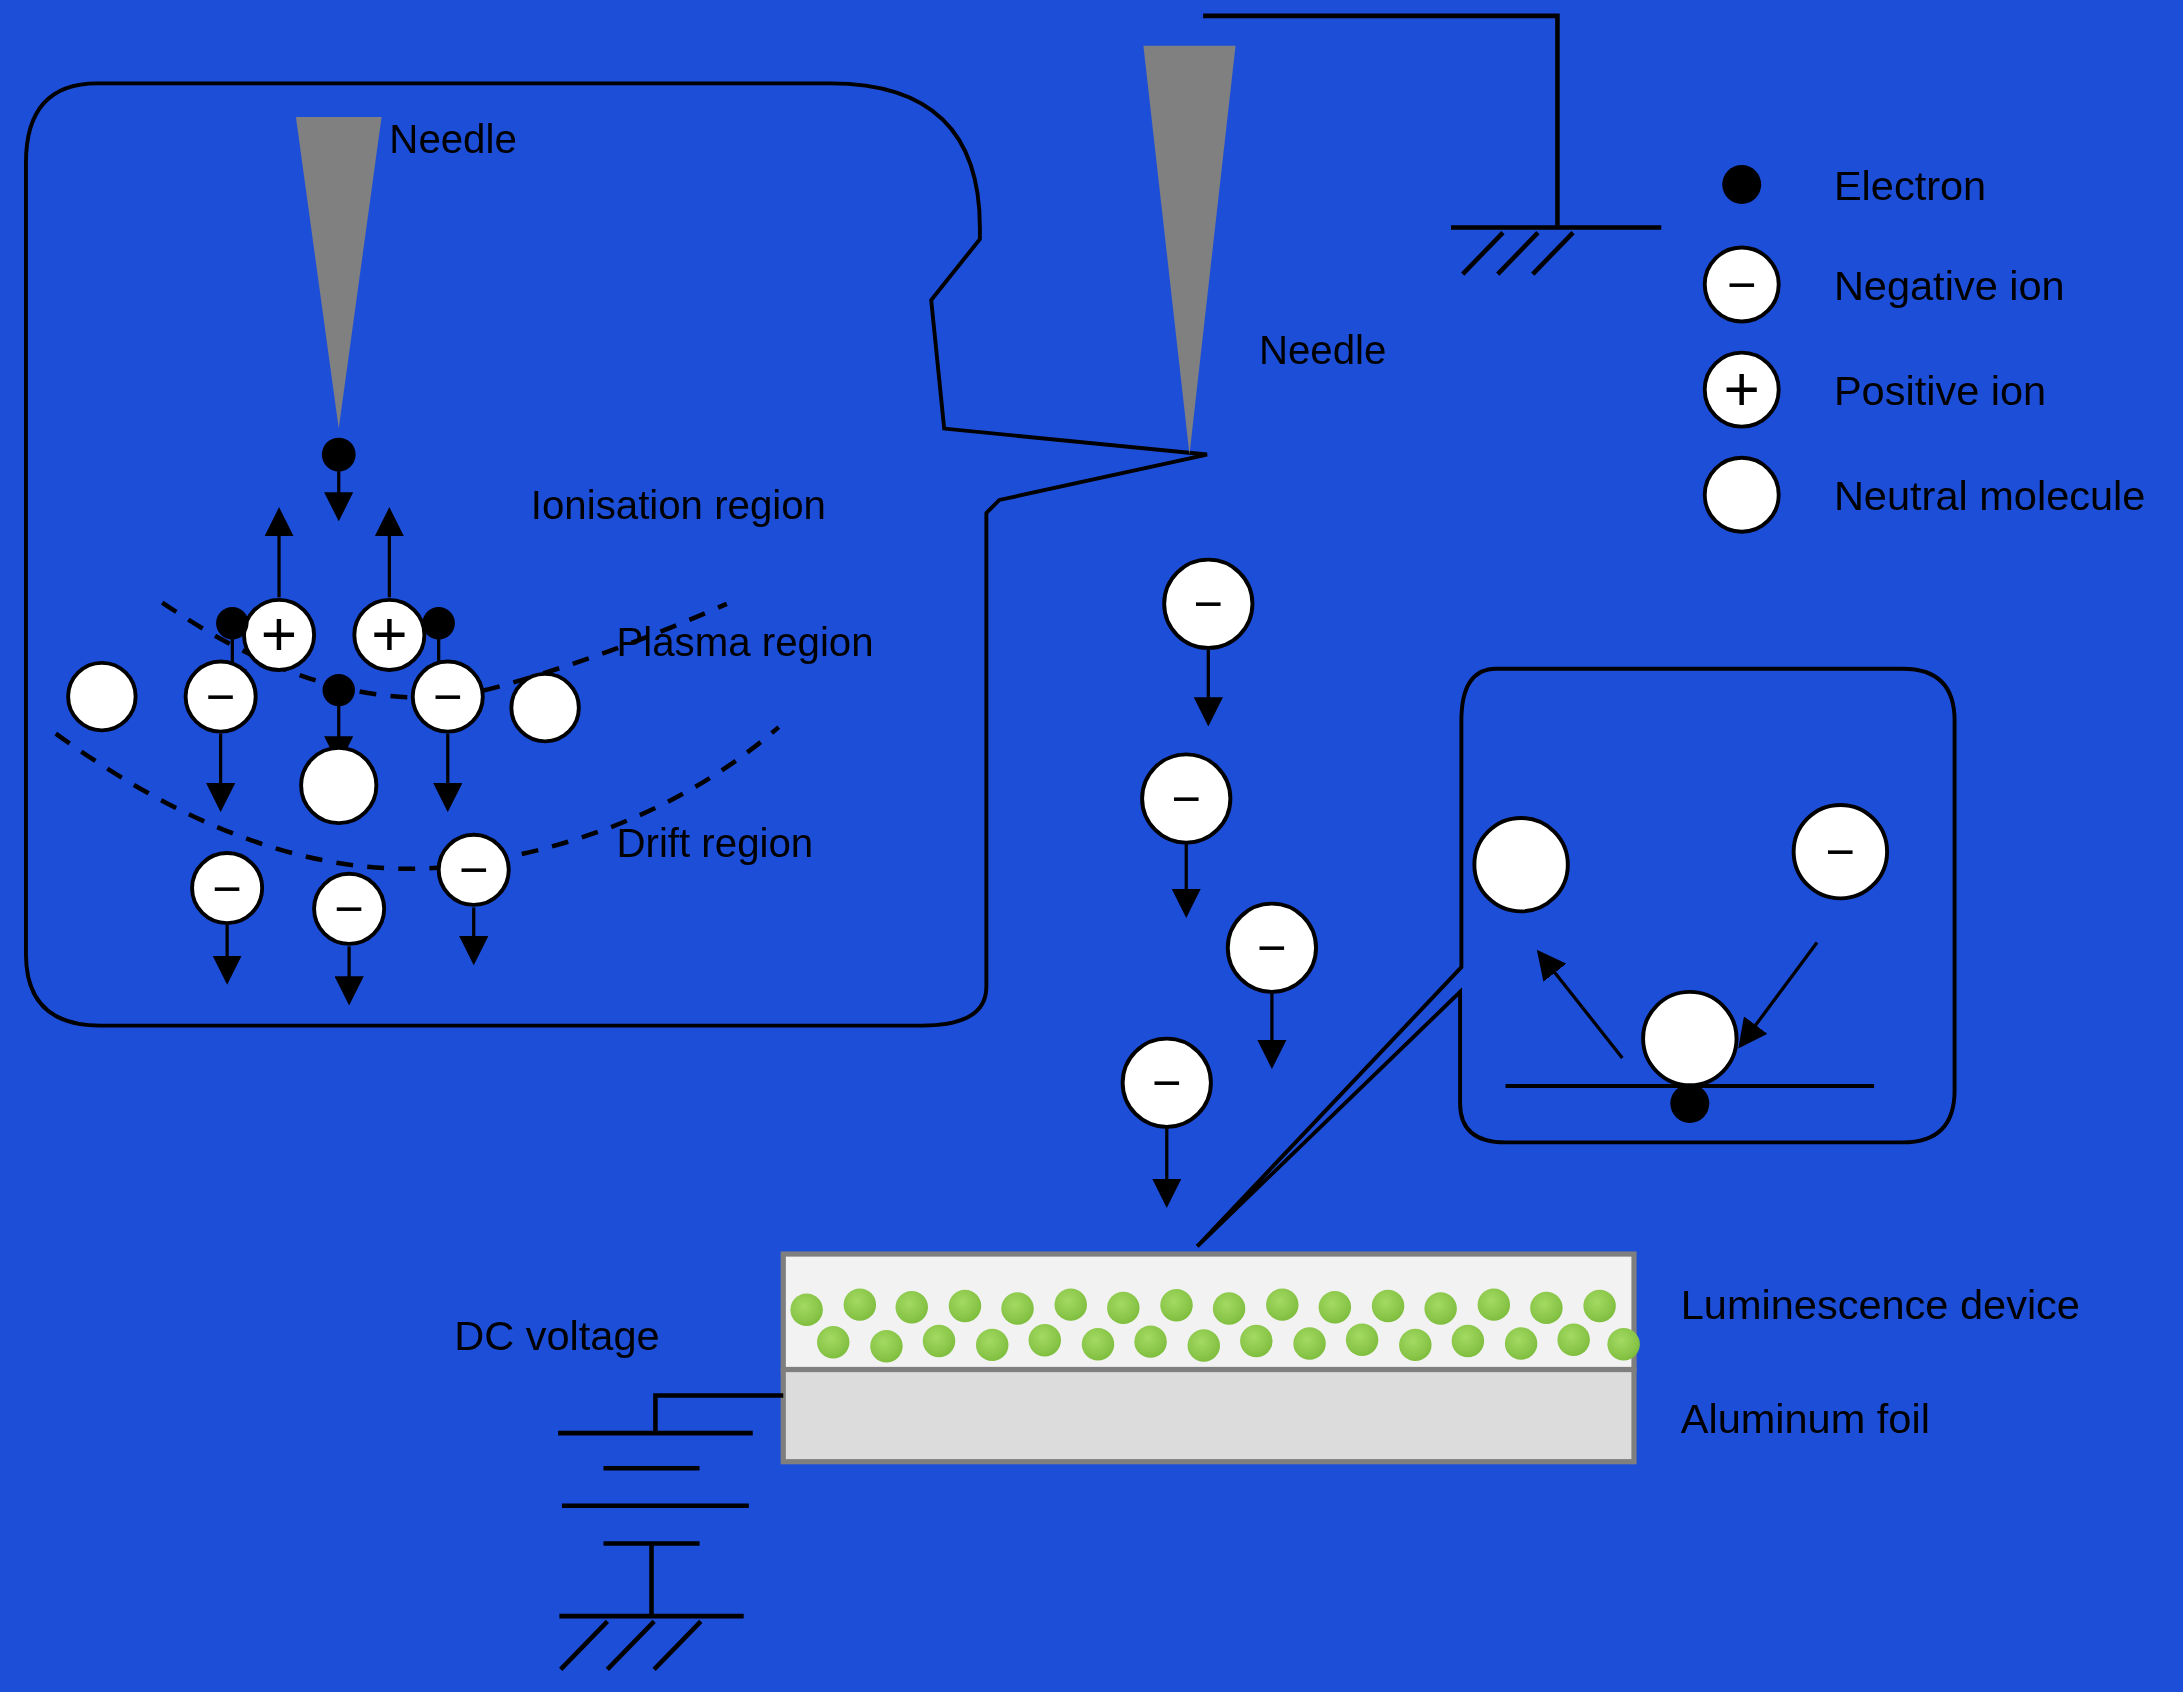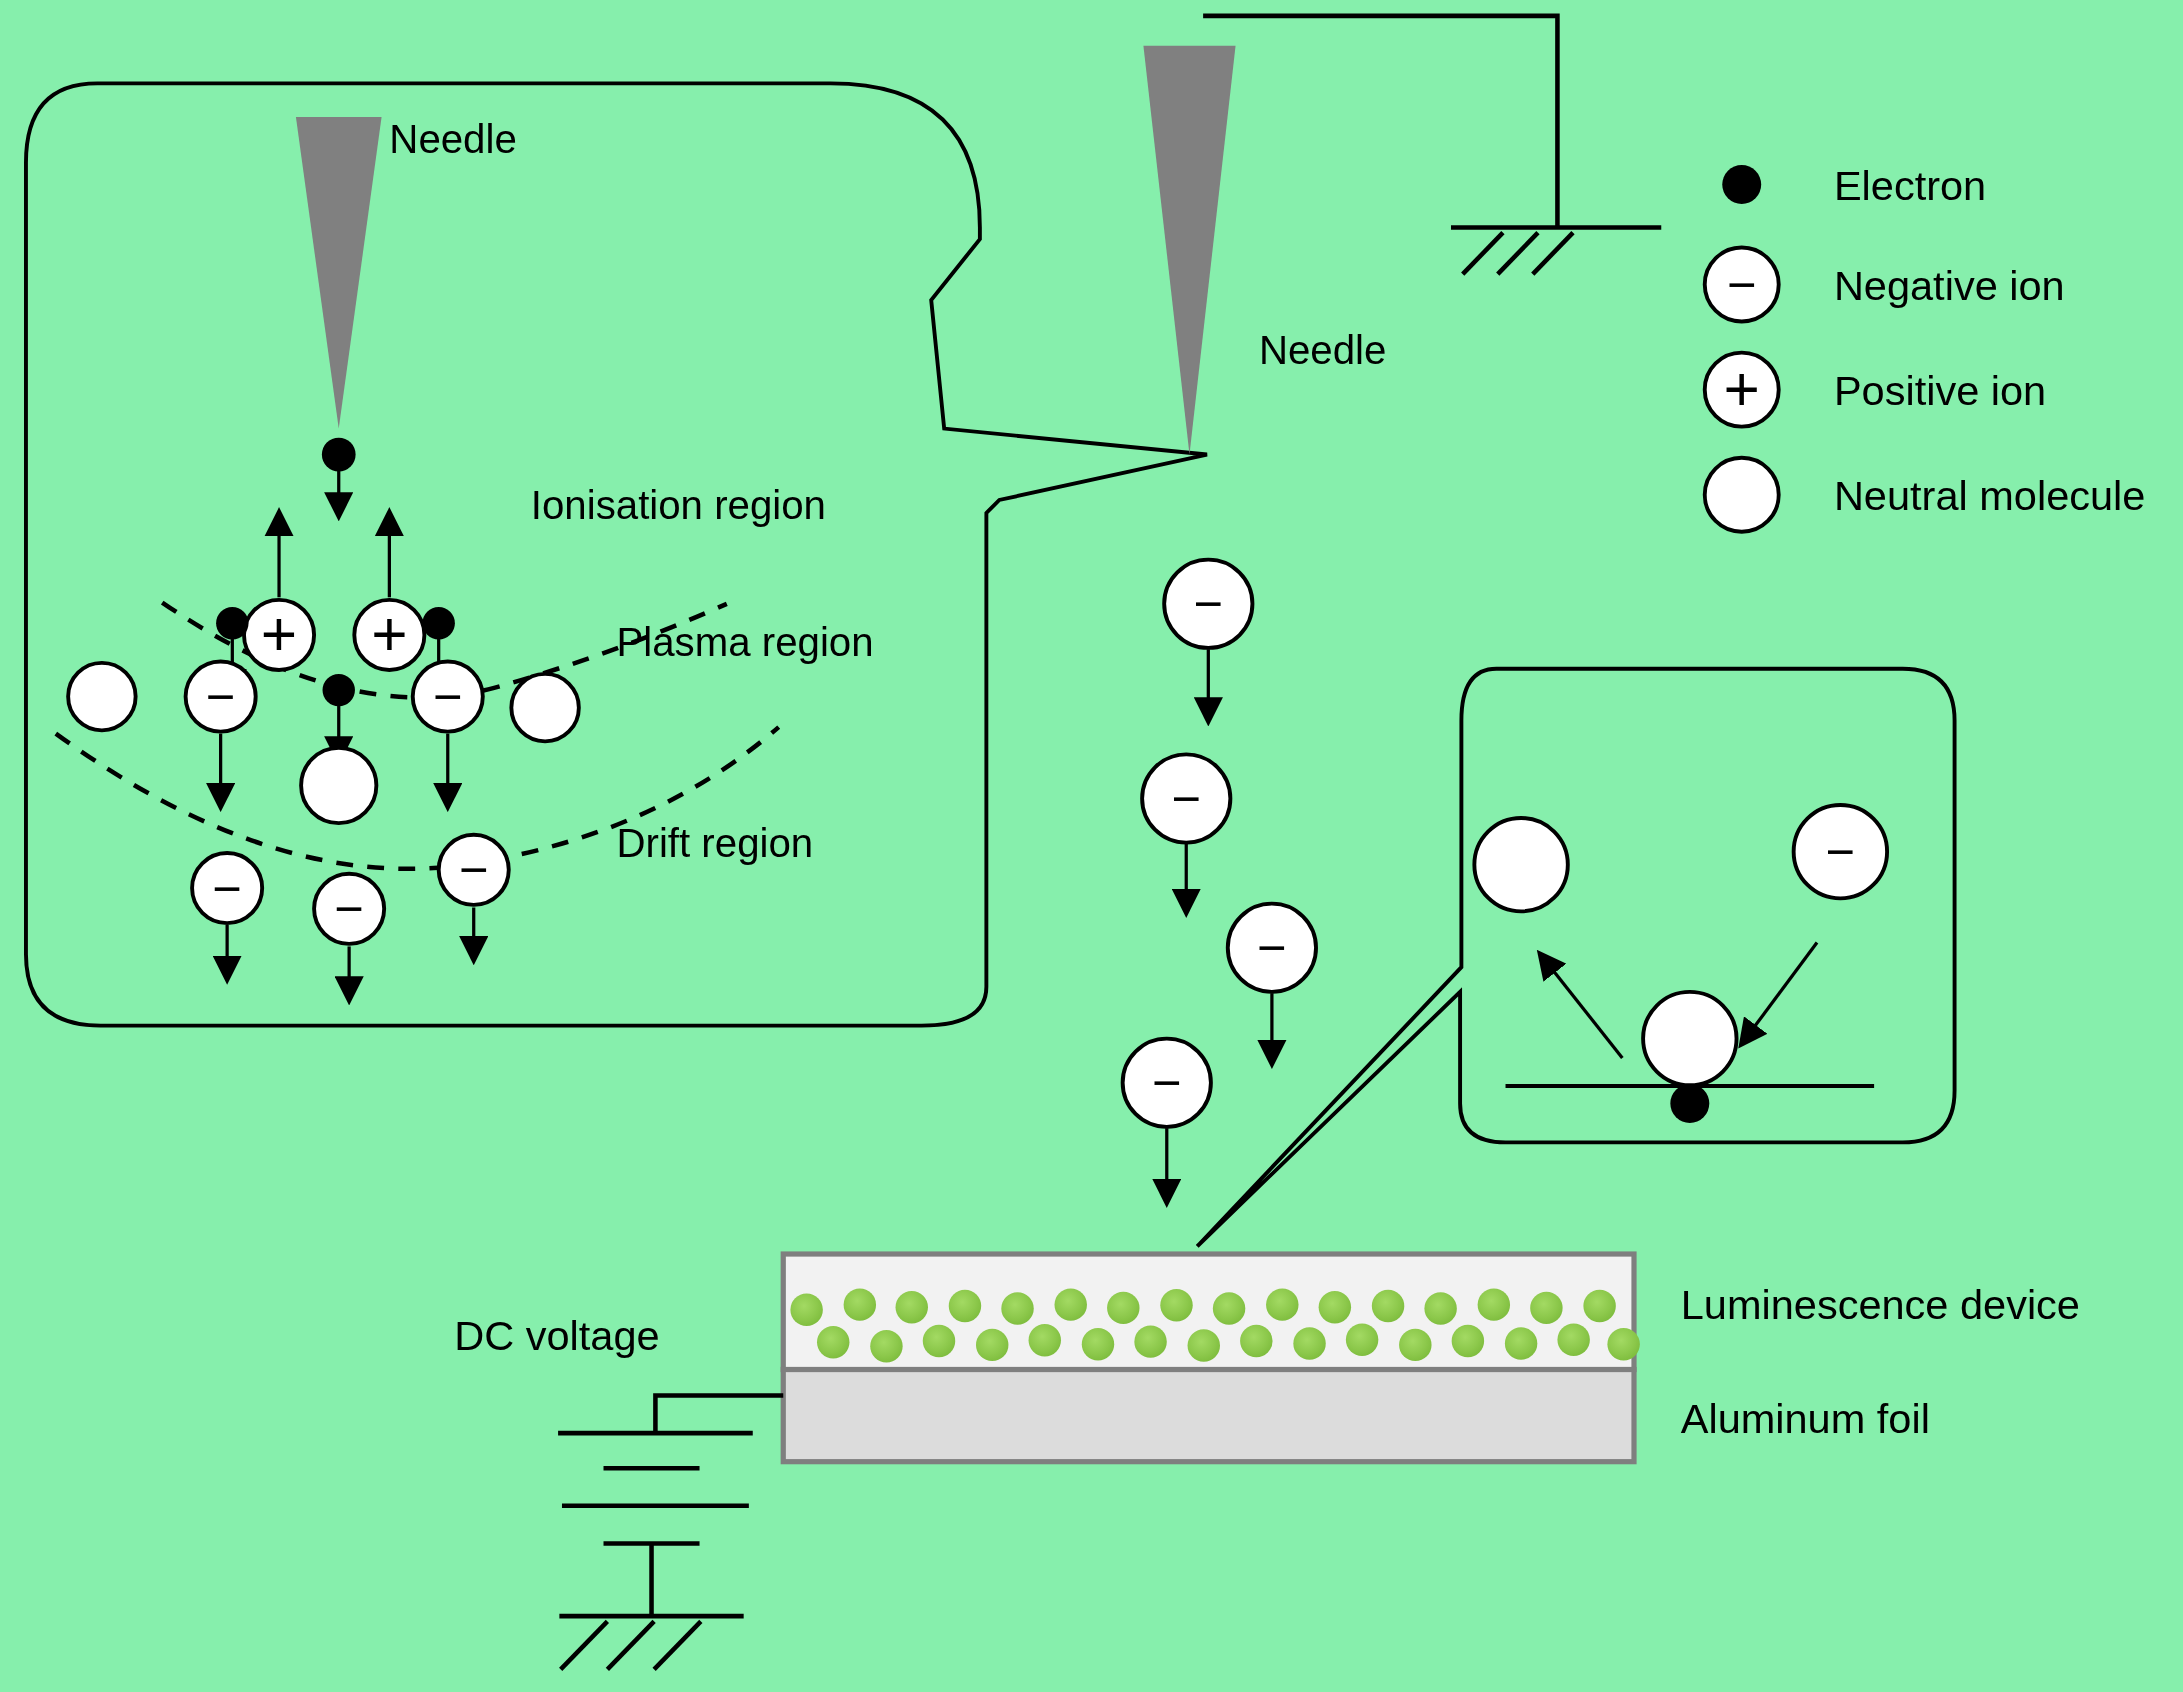--- a/index.html
+++ b/index.html
@@ -1,17 +1,17 @@
 <!DOCTYPE html>
 <html style="font-size:10.4px"><head>
 <meta charset="utf-8">
 <style>
   html,body{margin:0;padding:0;background:#ffffff;}
   body{width:2183px;height:1693px;overflow:hidden;font-family:"Liberation Sans",sans-serif;}
-  #stage{position:relative;width:2183px;height:1693px;background:#86efac;}
+  #stage{position:relative;width:2183px;height:1693px;background:#1d4ed8;}
   svg#scene{position:absolute;left:0;top:0;width:2183px;height:1693px;}
   .lbl{font-family:"Liberation Sans",sans-serif;fill:#000;font-size:62px;}
   .lbl-lg{font-size:64px;}
   .sym{font-family:"Liberation Sans",sans-serif;fill:#000;font-size:78px;text-anchor:middle;dominant-baseline:central;}
   .sym-big{font-size:96px;font-weight:400;}
   .stroke{fill:none;stroke:#000;stroke-width:6;}
   .stroke-thin{fill:none;stroke:#000;stroke-width:5;}
   .dash{fill:none;stroke:#000;stroke-width:7;stroke-dasharray:26 22;}
   .circ{fill:#fff;stroke:#000;stroke-width:6;}
   .dot{fill:#000;}

